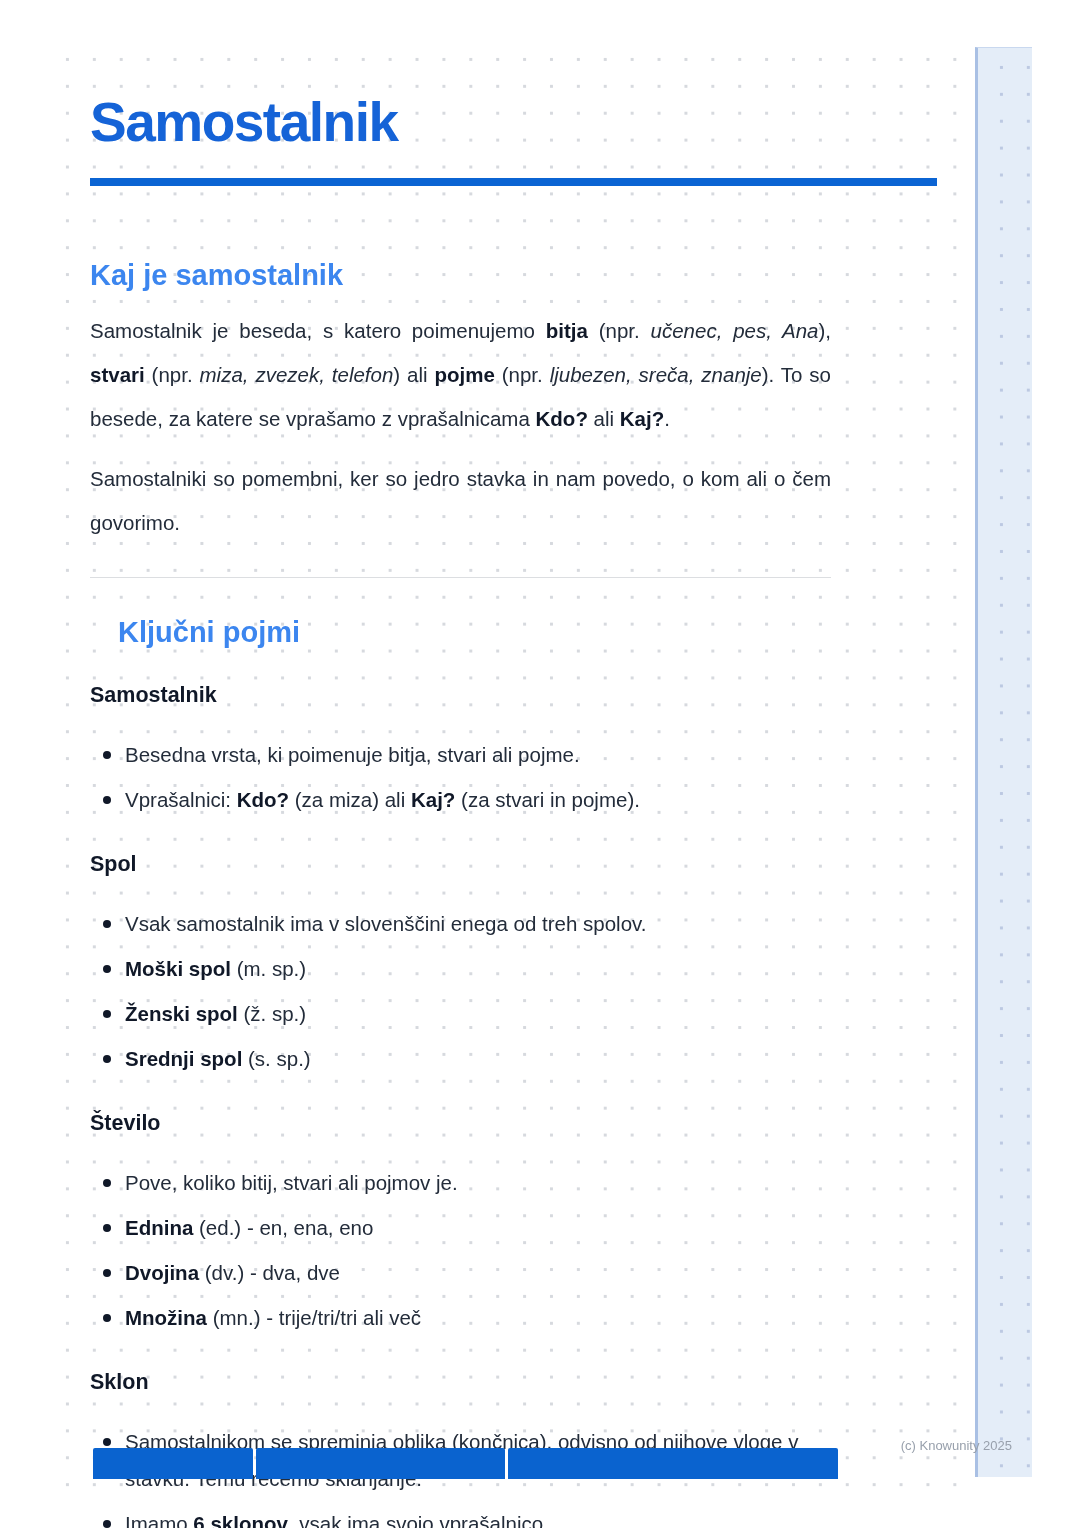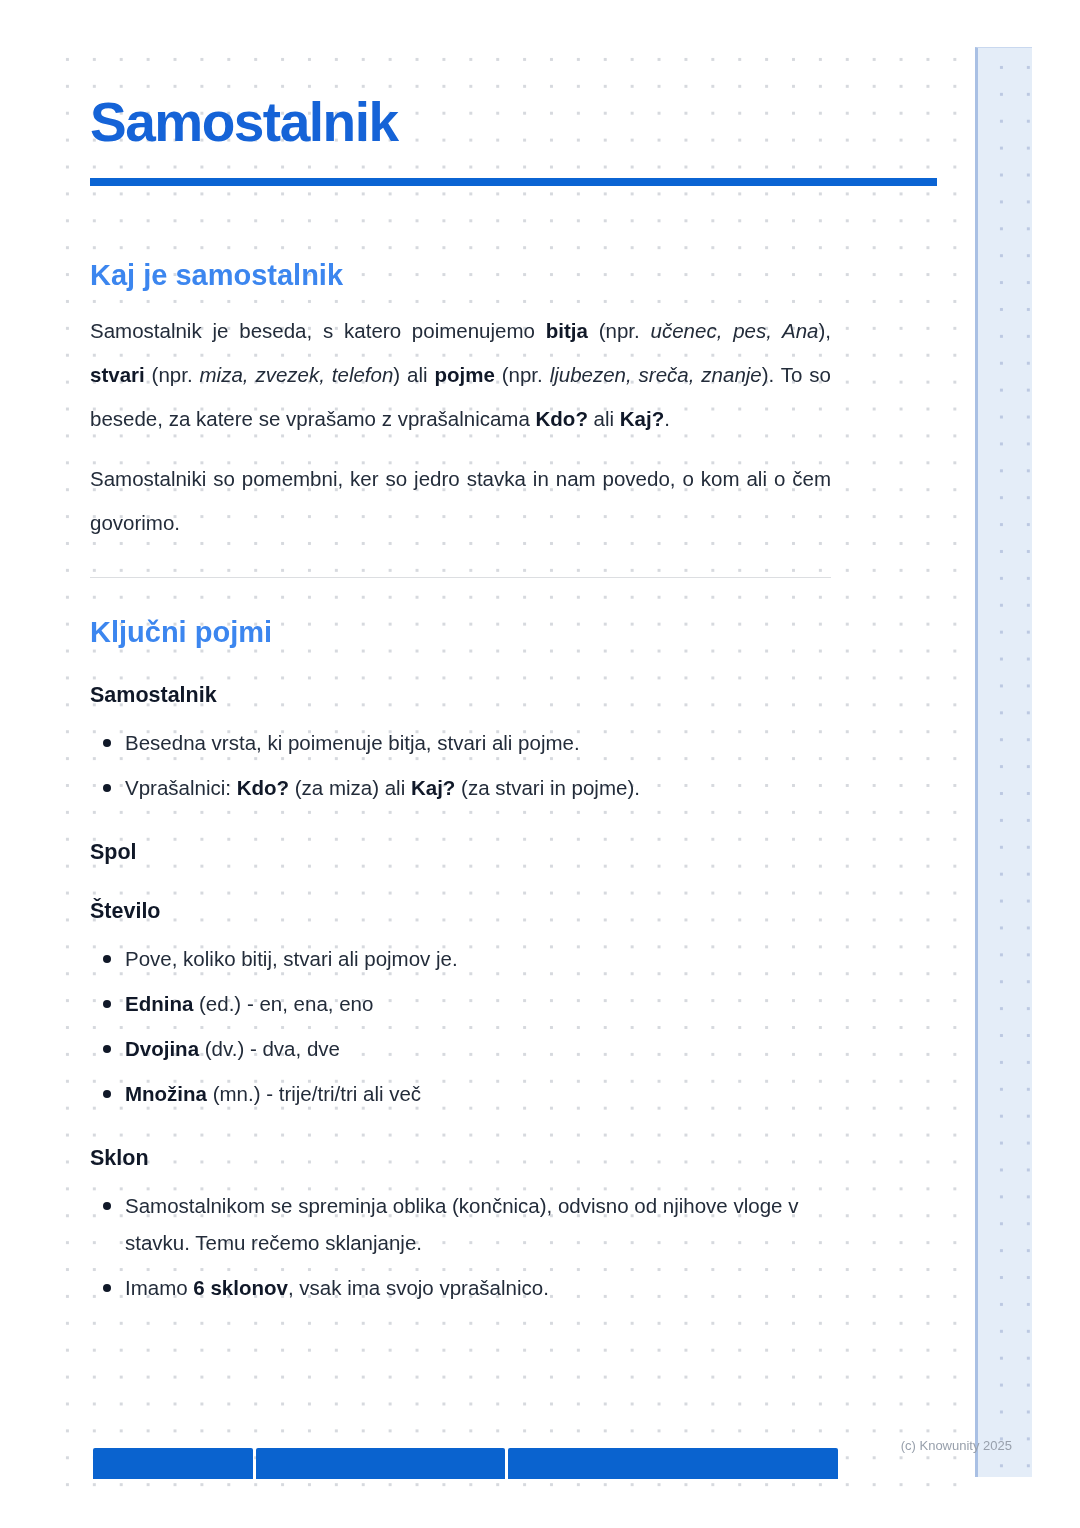--- a/index.html
+++ b/index.html
@@ -75,21 +75,21 @@
     background:var(--rule-blue);
   }
 
   .section-heading{
     font-size:29px;
     line-height:34px;
     font-weight:700;
     color:var(--heading-blue);
   }
   .section-heading.intro{ margin-top:72px; }
-  .section-heading.key{ margin-top:37px; }
+  .section-heading.key{ margin-top:37px;margin-left:28px; }
 
   .paragraph{
     margin-top:17px;
     font-size:20.5px;
     line-height:44px;
     text-align:justify;
     color:var(--text);
   }
   .paragraph + .paragraph{ margin-top:16px; }
 
@@ -106,21 +106,21 @@
   .group-title{
     margin-top:33px;
     font-size:21.5px;
     line-height:26px;
     font-weight:700;
     color:var(--strong-text);
   }
 
   .bullet-list{
     list-style:none;
-    margin-top:16px;
+    margin-top:28px;
   }
   .bullet-list li{
     position:relative;
     padding-left:35px;
     font-size:20.5px;
     line-height:37px;
     margin-bottom:8px;
     color:var(--text);
   }
   .bullet-list li::before{
@@ -185,20 +185,26 @@
 
     <h2 class="section-heading key">Ključni pojmi</h2>
 
     <div>
         <h3 class="group-title">Samostalnik</h3>
         <ul class="bullet-list">
           <li><span>Besedna vrsta, ki poimenuje bitja, stvari ali pojme.</span></li>
           <li><span>Vprašalnici: </span><span class="b">Kdo?</span><span> (za miza) ali </span><span class="b">Kaj?</span><span> (za stvari in pojme).</span></li>
         </ul>
         <h3 class="group-title">Spol</h3>
+        <ul class="bullet-list">
+          <li><span>Vsak samostalnik ima v slovenščini enega od treh spolov.</span></li>
+          <li><span class="b">Moški spol</span><span> (m. sp.)</span></li>
+          <li><span class="b">Ženski spol</span><span> (ž. sp.)</span></li>
+          <li><span class="b">Srednji spol</span><span> (s. sp.)</span></li>
+        </ul>
         <h3 class="group-title">Število</h3>
         <ul class="bullet-list">
           <li><span>Pove, koliko bitij, stvari ali pojmov je.</span></li>
           <li><span class="b">Ednina</span><span> (ed.) - en, ena, eno</span></li>
           <li><span class="b">Dvojina</span><span> (dv.) - dva, dve</span></li>
           <li><span class="b">Množina</span><span> (mn.) - trije/tri/tri ali več</span></li>
         </ul>
         <h3 class="group-title">Sklon</h3>
         <ul class="bullet-list">
           <li><span>Samostalnikom se spreminja oblika (končnica), odvisno od njihove vloge v stavku. Temu rečemo sklanjanje.</span></li>

